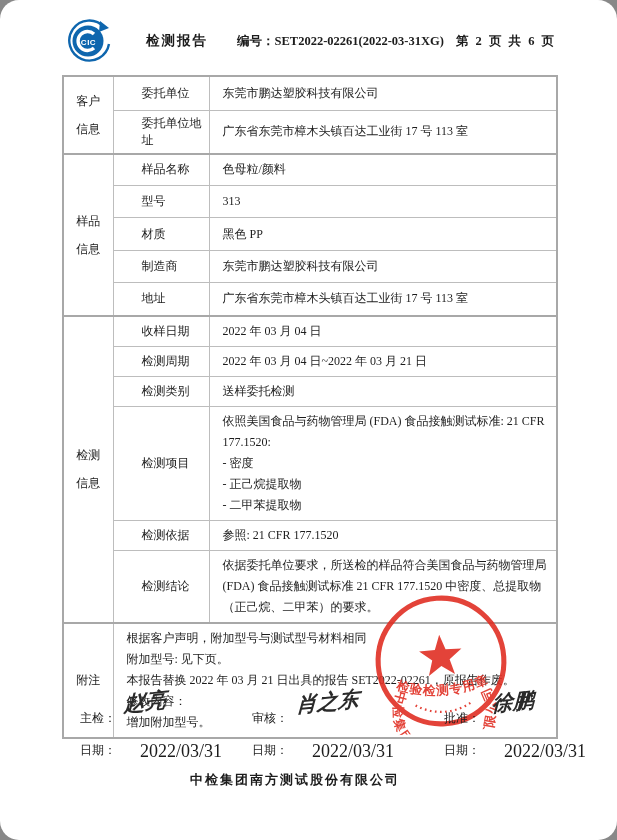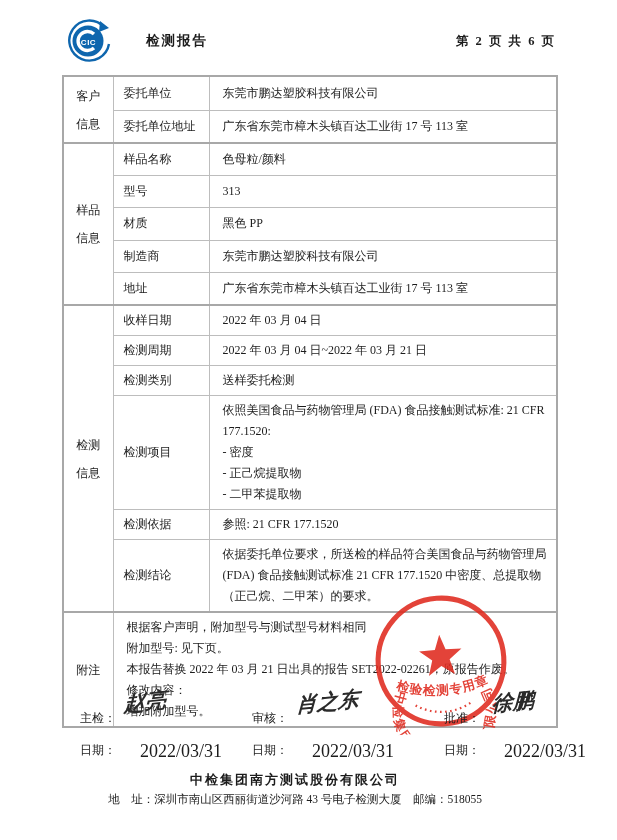--- a/index.html
+++ b/index.html
@@ -2,34 +2,35 @@
 <html><head>
 <meta charset="utf-8">
 <style>
   * { margin:0; padding:0; box-sizing:border-box; }
   html,body { background:#888; }
   .page {
     position:relative; width:617px; height:840px; margin:0 auto;
     background:#ffffff; overflow:hidden;
     font-family:"Liberation Serif","DejaVu Serif",serif;
     color:#1c1c1c;
+    border-radius:19px;
   }
   
   .header { position:absolute; top:16px; left:62px; width:494px; height:52px; }
   .logo { position:absolute; left:2px; top:2px; }
   .doc-title { position:absolute; left:84px; top:16px; font-size:13.5px; font-weight:bold; letter-spacing:2px; }
   .report-no { position:absolute; left:175px; top:17px; font-size:12.5px; font-weight:bold; }
   .page-info { position:absolute; right:0px; top:17px; font-size:12.5px; font-weight:bold; letter-spacing:2px; }
   
   table.report { position:absolute; top:75px; left:62px; width:494px; border-collapse:collapse; table-layout:fixed; }
   table.report td, table.report th { border:1px solid #bdbdbd; font-size:12px; font-weight:normal; vertical-align:middle; }
   table.report { border:2px solid #a8a8a8; }
   tr.sec-top td, tr.sec-top th { border-top:2px solid #a8a8a8; }
   th.sec { text-align:center; line-height:28px; }
-  td.lbl { padding:4px 4px 4px 10px; }
+  td.lbl { padding:4px 4px 4px 28px; }
   td.val { padding:4px 6px 4px 13px; line-height:21px; }
   .prelines { white-space:pre-line; }
   
   .stamp { position:absolute; left:370px; top:590px; width:142px; height:142px; opacity:.88; transform:rotate(-4deg); }
   
   .sig-block { position:absolute; top:686px; left:62px; width:500px; }
   .sig-row { display:grid; grid-template-columns:172px 172px 156px; }
   .sig-cell { position:relative; height:46px; }
   .sig-label { position:absolute; left:18px; top:24px; font-size:12px; }
   .sig-name { position:absolute; left:62px; top:2px; font-size:21px; font-style:italic;
@@ -54,20 +55,21 @@
 
       <path d="M 40 9 A 20 20 0 1 0 45 26" fill="none" stroke="#0e66ae" stroke-width="2.4"></path>
       <polygon points="36,3 45,10 35,14" fill="#0e66ae"></polygon>
 
       <circle cx="24" cy="23" r="15.5" fill="#0e66ae"></circle>
 
       <path d="M 30 16 A 9.5 9.5 0 1 0 30 30" fill="none" stroke="#ffffff" stroke-width="3.4"></path>
       <text x="24.5" y="26.5" text-anchor="middle" font-size="8" font-weight="bold" font-family="Liberation Sans, sans-serif" fill="#ffffff" letter-spacing="0.5">CIC</text>
     </svg>
     <div class="doc-title">检测报告</div>
+    <div class="report-no"><span>编号：</span><span>SET2022-02261(2022-03-31XG)</span></div>
     <div class="page-info">第 2 页 共 6 页</div>
   </div>
 
   <table class="report">
     <colgroup>
         <col style="width:50px">
         <col style="width:96px">
         <col style="width:348px">
       </colgroup>
 
@@ -187,16 +189,15 @@
       </div>
       <div class="date-cell">
         <span class="date-label" style="left:38px">日期：</span>
         <span class="date-value" style="left:98px">2022/03/31</span>
       </div>
     </div>
   </div>
 
   <div class="footer">
     <div class="footer-company">中检集团南方测试股份有限公司</div>
-    <div class="footer-line">地　址：深圳市南山区西丽街道沙河路 43 号电子检测大厦　邮编：518055</div>
   </div>
 
 </div>
 
 </body></html>

